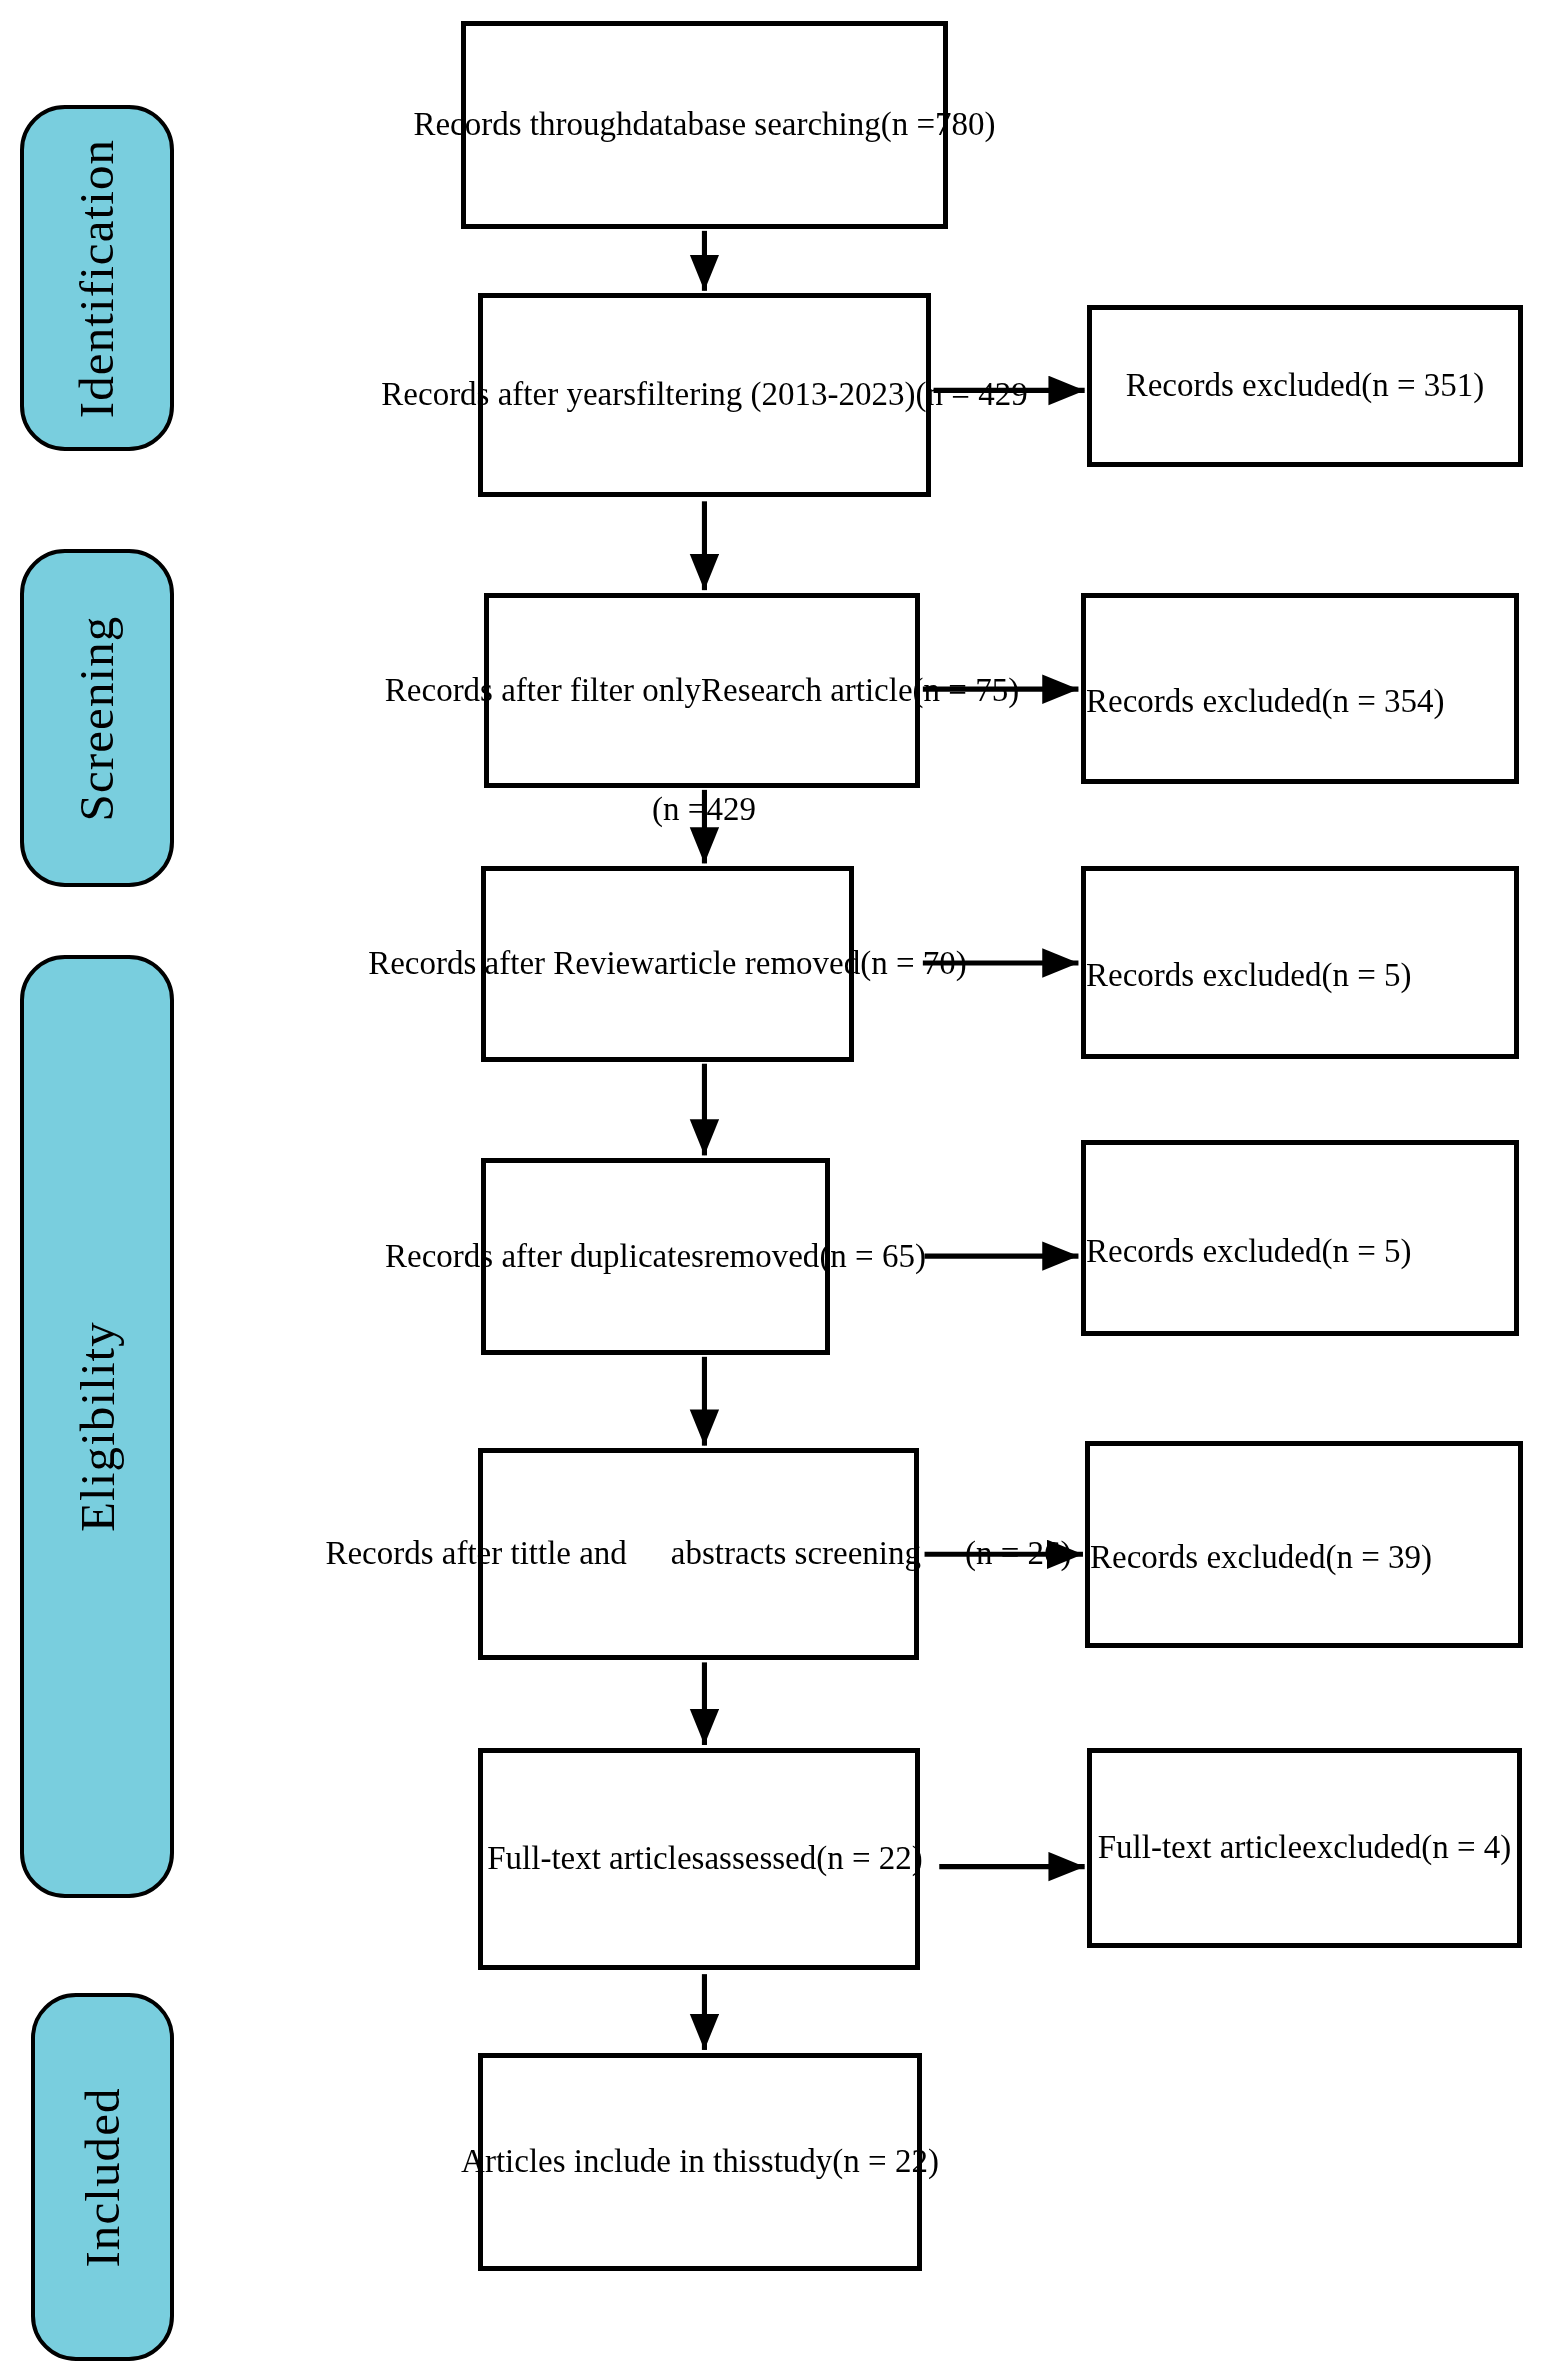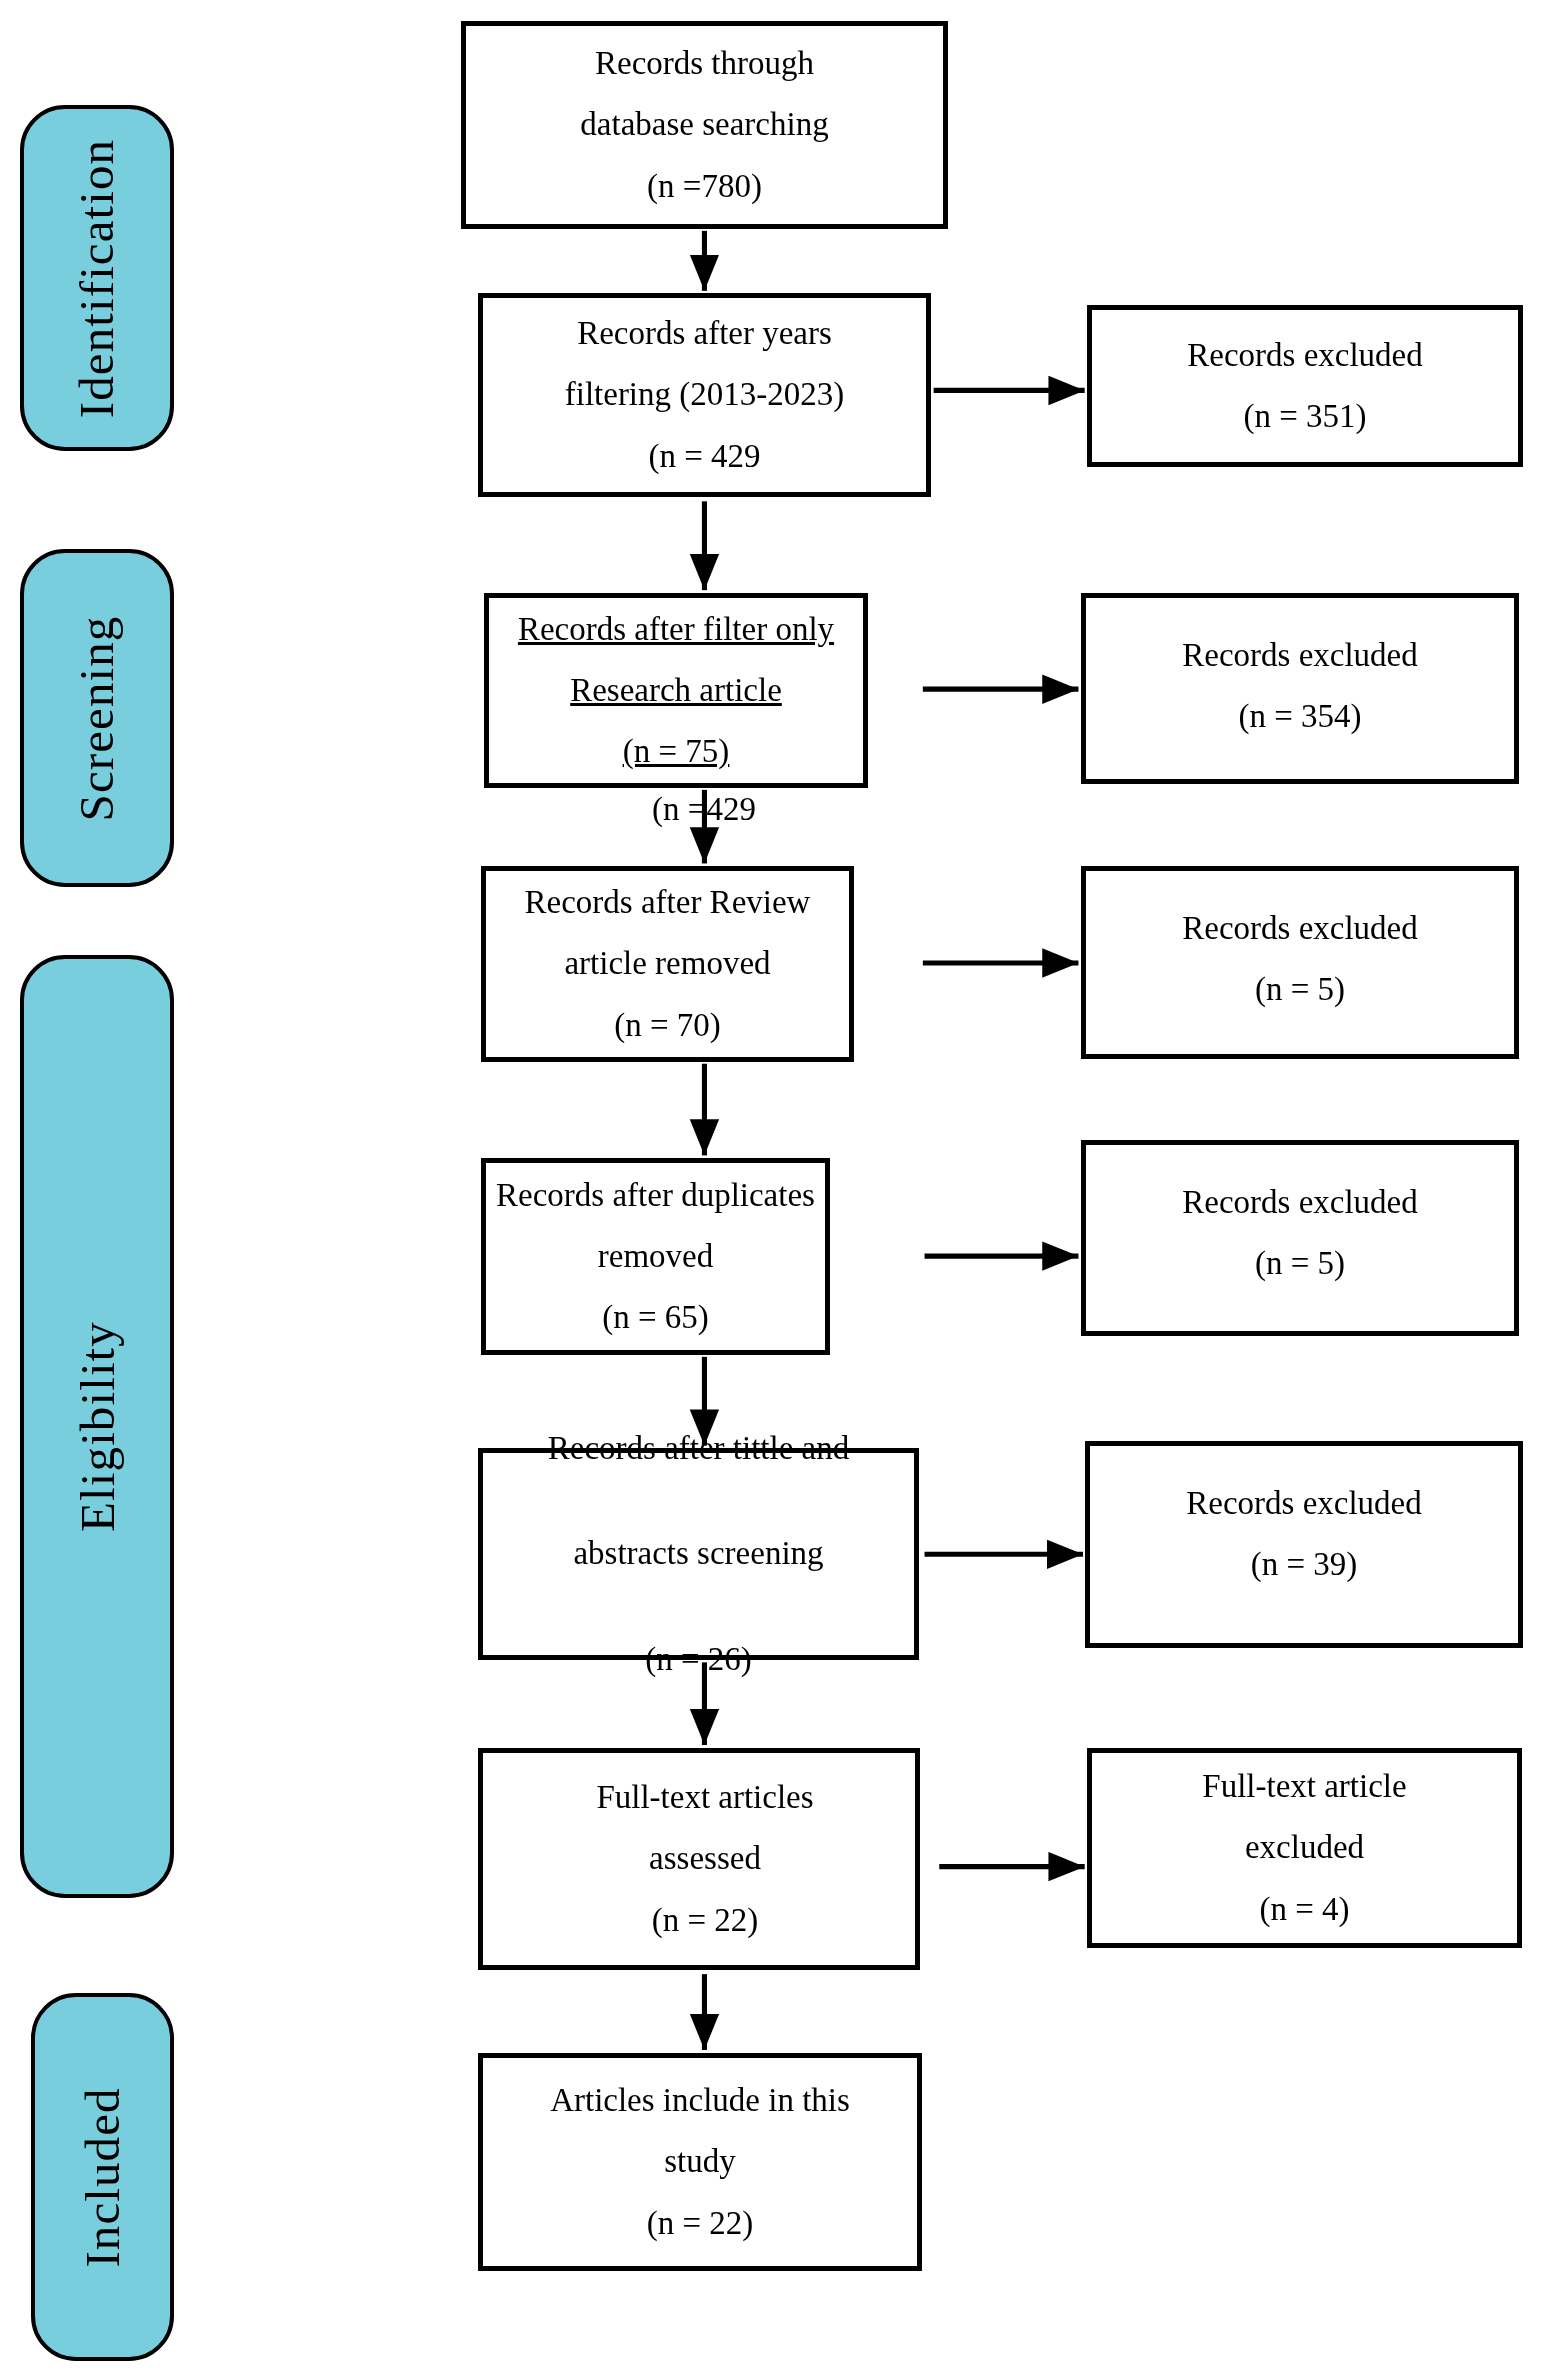--- a/index.html
+++ b/index.html
@@ -17,21 +17,21 @@
     left: 0; top: 0;
     width: 1556px; height: 2377px;
     z-index: 1;
   }
   .box {
     position: absolute;
     background: #ffffff;
     border: 5.1px solid #000000;
     box-sizing: border-box;
     display: flex;
-    flex-direction: column;
+    flex-direction: row;
     justify-content: center;
     align-items: center;
     text-align: center;
     font-size: 33px;
     line-height: 1.85;
     z-index: 2;
   }
   .box span { display: block; white-space: nowrap; }
   .box.top-pad { justify-content: flex-start; padding-top: 27px; }
   .stage {
@@ -57,21 +57,21 @@
     top: 791px;
     width: 226px;
     text-align: center;
     font-size: 33px;
     z-index: 3;
   }
 
   
   #b1 { left: 461px; top:   21px; width: 487px; height: 208px; }
   #b2 { left: 478px; top:  293px; width: 453px; height: 204px; }
-  #b3 { left: 484px; top: 593px; width: 384px; height: 195px; text-decoration: underline; }
+  #b3 { left: 484px; top: 593px; width: 436px; height: 195px; }
   #b4 { left: 481px; top: 866px; width: 373px; height: 196px; }
   #b5 { left: 481px; top: 1158px; width: 349px; height: 197px; }
   #b6 { left: 478px; top: 1448px; width: 441px; height: 212px; gap: 44px; }
   #b7 { left: 478px; top: 1748px; width: 442px; height: 222px; padding-left: 12px; }
   #b8 { left: 478px; top: 2053px; width: 444px; height: 218px; }
 
   
   #r1 { left: 1087px; top:  305px; width: 436px; height: 162px; }
   #r2 { left: 1081px; top: 593px; width: 438px; height: 191px; }
   #r3 { left: 1081px; top: 866px; width: 438px; height: 193px; }

